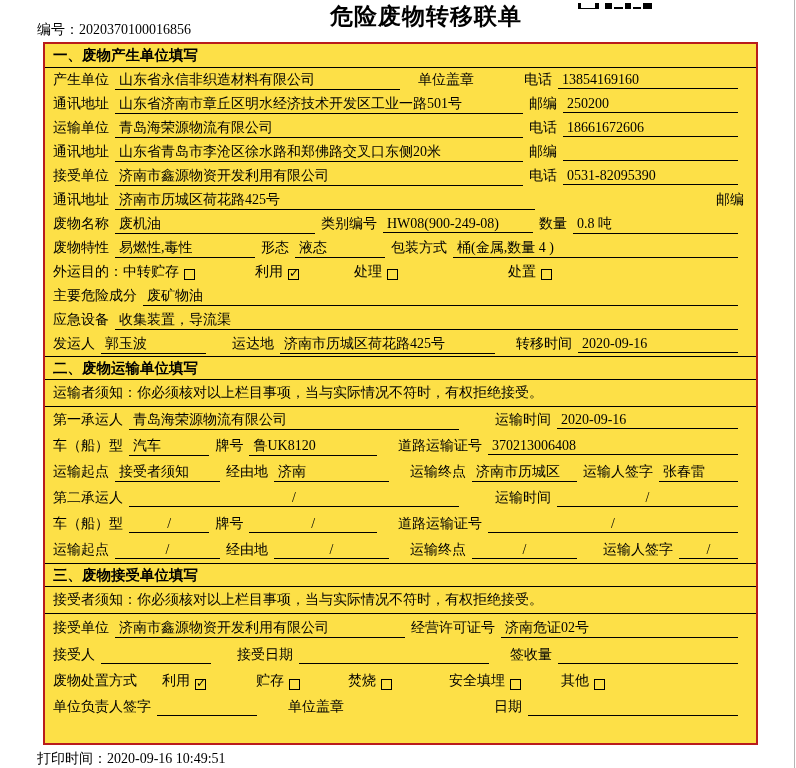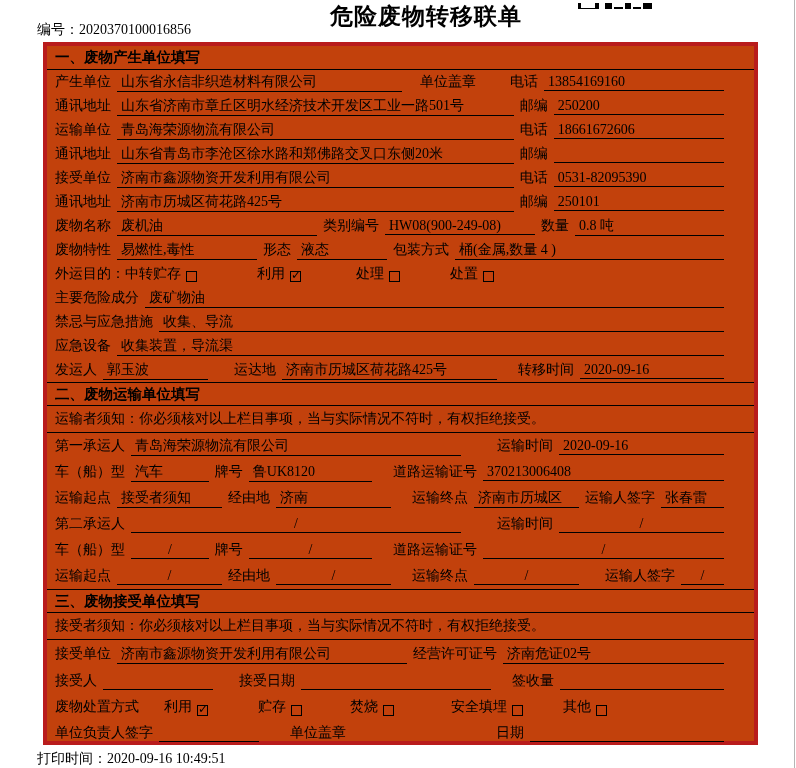--- a/index.html
+++ b/index.html
@@ -4,47 +4,47 @@
 <style>
   * { margin:0; padding:0; box-sizing:border-box; }
   html,body { width:796px; height:768px; background:#fff; overflow:hidden; }
   body { font-family:"Liberation Serif","DejaVu Serif",serif; color:#000; font-size:14px; position:relative; }
 
   .serial { position:absolute; left:37px; top:21px; font-size:14px; white-space:nowrap; }
   .title  { position:absolute; left:330px; top:1px; font-size:23px; font-weight:bold; letter-spacing:1px; white-space:nowrap; }
   .qr-remnant { position:absolute; left:578px; top:0; width:76px; height:9px; overflow:hidden; }
   .page-edge { position:absolute; right:1px; top:0; bottom:0; width:1px; background:#b5b5b5; }
 
-  .form { position:absolute; left:43px; top:42px; width:715px; height:703px; border:4px solid #b91c1c; background:#c2410c; }
+  .form { position:absolute; left:43px; top:42px; width:715px; height:703px; border:2px solid #b91c1c; background:#fde047; }
 
   .sec-header { height:24px; border-bottom:1.5px solid #000; font-weight:bold; font-size:14.5px;
                 display:flex; align-items:center; padding:0 8px; font-family:"Liberation Sans","DejaVu Sans",sans-serif; }
   .sec-header.bt { border-top:1.5px solid #000;text-align:center; }
 
-  .row { display:flex; align-items:baseline; padding:3px 24px 0 8px; height:24px; white-space:nowrap; }
+  .row { display:flex; align-items:baseline; padding:3px 12px 0 8px; height:24px; white-space:nowrap; }
   .r26 { height:26px; padding-top:4px; }
   .r27 { height:27px; padding-top:5px; }
 
   .notice { height:27px; border-bottom:1.5px solid #000; display:flex; align-items:center; padding:0 8px; white-space:nowrap; }
 
   .lbl { flex:none; }
   .fld { border-bottom:1px solid #000; padding:0 4px; margin-left:6px; margin-right:6px; overflow:hidden; }
   .fld:empty::after { content:"\00a0"; }
   .grow { flex:1 1 auto; }
   .ctr  { text-align:center; }
 
   .w85{width:85px} .w90{width:90px} .w100{width:100px} .w105{width:105px} .w110{width:110px}
   .w115{width:115px} .w135{width:135px} .w140{width:140px} .w150{width:150px}
   .w180{width:180px} .w190{width:190px} .w200{width:200px} .w215{width:215px} .w265{width:265px}
   .w285{width:285px} .w290{width:290px} .w330{width:330px} .w420{width:420px}
 
   .mla{margin-left:auto} .ml12{margin-left:12px} .ml15{margin-left:15px} .ml20{margin-left:20px}
   .ml25{margin-left:25px} .ml30{margin-left:30px} .ml40{margin-left:40px} .ml45{margin-left:57px}
   .ml48{margin-left:48px} .ml50{margin-left:50px} .ml55{margin-left:55px} .ml60{margin-left:60px}
-  .ml110{margin-left:50px} .ml150{margin-left:150px}
+  .ml110{margin-left:110px} .ml150{margin-left:150px}
 
   .cb { display:inline-block; width:11px; height:11px; border:1px solid #000; margin-left:5px;
         position:relative; align-self:center; top:1px; flex:none; }
   .cb.checked::after { content:"✓"; position:absolute; top:-3px; left:0; font-size:12px; line-height:12px;
                        font-family:"DejaVu Sans",sans-serif; }
 
   .footer { position:absolute; left:37px; top:750px; font-size:14px; white-space:nowrap; }
 </style>
 </head>
 <body>
@@ -100,21 +100,20 @@
     <span class="lbl">接受单位</span>
     <span class="fld w420">济南市鑫源物资开发利用有限公司</span>
     <span class="lbl mla">电话</span>
     <span class="fld w180">0531-82095390</span>
   </div>
 
   <div class="row">
     <span class="lbl">通讯地址</span>
     <span class="fld w420">济南市历城区荷花路425号</span>
     <span class="lbl mla">邮编</span>
-    <span class="fld w180">250101</span>
   </div>
 
   <div class="row">
     <span class="lbl">废物名称</span>
     <span class="fld w200">废机油</span>
     <span class="lbl">类别编号</span>
     <span class="fld w150">HW08(900-249-08)</span>
     <span class="lbl">数量</span>
     <span class="fld grow">0.8 吨</span>
   </div>
@@ -138,24 +137,20 @@
     <span class="cb"></span>
     <span class="lbl ml110">处置</span>
     <span class="cb"></span>
   </div>
 
   <div class="row">
     <span class="lbl">主要危险成分</span>
     <span class="fld grow">废矿物油</span>
   </div>
 
-  <div class="row">
-    <span class="lbl">禁忌与应急措施</span>
-    <span class="fld grow">收集、导流</span>
-  </div>
 
   <div class="row">
     <span class="lbl">应急设备</span>
     <span class="fld grow">收集装置，导流渠</span>
   </div>
 
   <div class="row">
     <span class="lbl">发运人</span>
     <span class="fld w105">郭玉波</span>
     <span class="lbl ml20">运达地</span>

